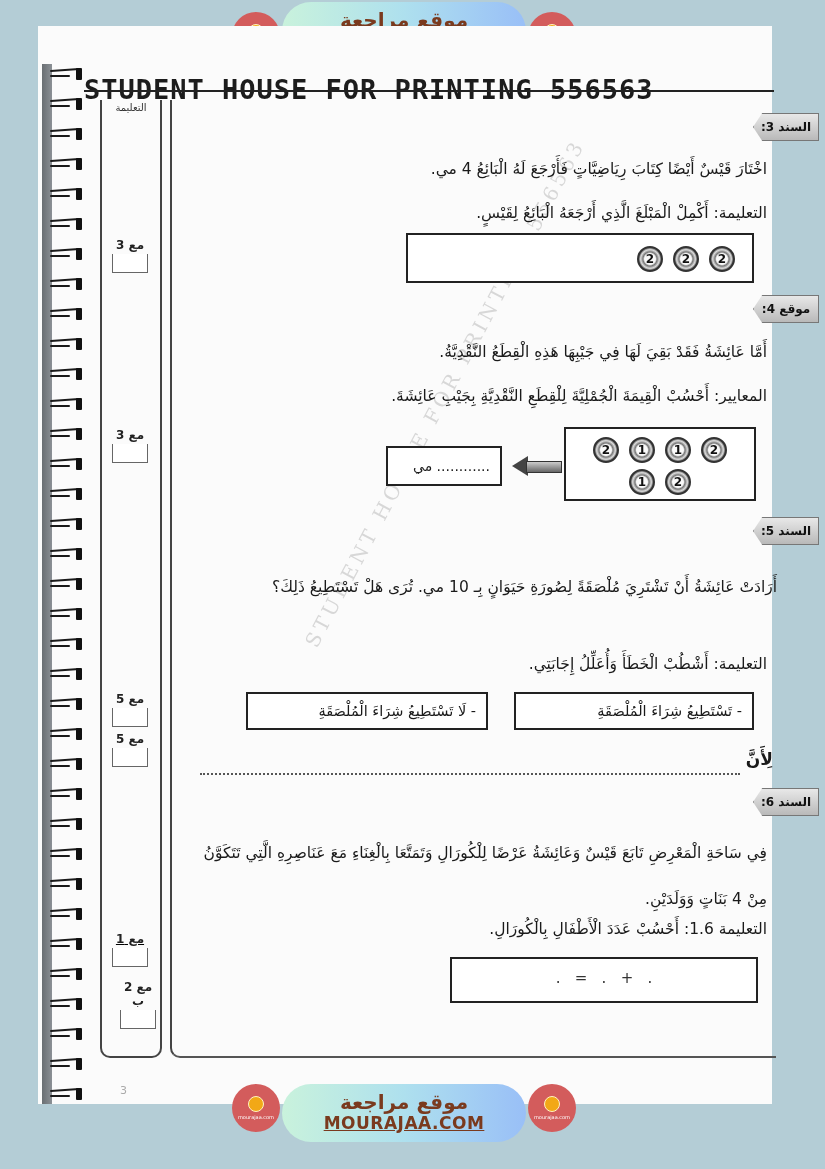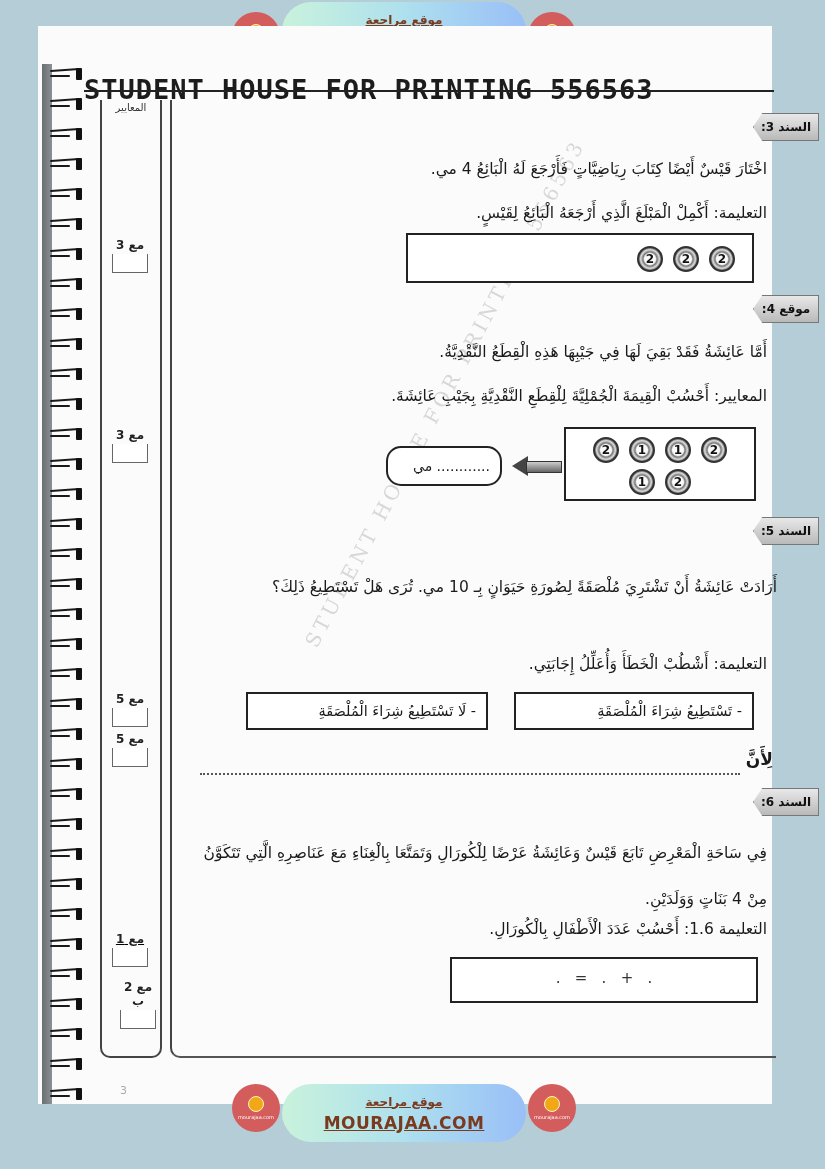--- a/index.html
+++ b/index.html
@@ -85,21 +85,21 @@
   }
   .dotted-line { position:absolute; left:200px; top:773px; width:540px; border-bottom:2px dotted #555; }
   .page-num { position:absolute; left:120px; top:1084px; font-size:11px; color:#aaa; }
 
   .brand {
     position:absolute; left:282px; width:244px; height:58px;
     border-radius:30px;
     background:linear-gradient(90deg,#c9f2dc,#aee0ee 50%,#99bff7);
     display:flex; flex-direction:column; align-items:center; justify-content:center;
   }
-  .brand .ar { font-size:12px; font-weight:bold; color:#7a3a1e; text-decoration:underline; direction:rtl; line-height:19px; }
+  .brand .ar { font-size:20px; font-weight:bold; color:#7a3a1e; direction:rtl; line-height:19px; }
   .brand .en { font-size:17px; font-weight:bold; color:#7a3a1e; text-decoration:underline; line-height:22px; letter-spacing:0.5px; }
   .badge {
     position:absolute; width:48px; height:48px; border-radius:50%;
     background:#d35c5c; display:flex; flex-direction:column; align-items:center; justify-content:center;
   }
   .badge .dot { width:14px; height:14px; border-radius:50%; background:#f2a816; border:1px solid #fff3c2; }
   .badge .txt { font-size:5px; color:#fff; margin-top:2px; line-height:6px; }
 </style>
 </head>
 <body>
@@ -294,21 +294,21 @@
   <div class="ring" style="top:1024px">
       <i class="a"></i>
       <i class="b"></i>
       <b></b>
     </div>
 </div>
 
 <div class="header-title">STUDENT HOUSE FOR PRINTING 556563</div>
 
 <div class="criteria-col">
-  <div class="criteria-head">المعايير</div>
+  <div class="criteria-head">التعليمة</div>
 </div>
 <div class="crit" style="left:110px;top:238px;">
   <div class="crit-label">مع 3</div>
   <div class="crit-box"></div>
 </div>
 <div class="crit" style="left:110px;top:428px;">
   <div class="crit-label">مع 3</div>
   <div class="crit-box"></div>
 </div>
 <div class="crit" style="left:110px;top:692px;">
@@ -339,21 +339,21 @@
   <div style="position:absolute;right:12px;top:11px;display:flex;">
     <span class="coin">2</span>
     <span class="coin">2</span>
     <span class="coin">2</span>
   </div>
 </div>
 
 <div class="tag" style="top:295px;">موقع 4:</div>
 <div class="rtl" style="right:58px;top:341px;width:520px;">أَمَّا عَائِشَةُ فَقَدْ بَقِيَ لَهَا فِي جَيْبِهَا هَذِهِ الْقِطَعُ النَّقْدِيَّةُ.</div>
 <div class="rtl" style="right:58px;top:385px;width:560px;">المعايير: أَحْسُبْ الْقِيمَةَ الْجُمْلِيَّةَ لِلْقِطَعِ النَّقْدِيَّةِ بِجَيْبِ عَائِشَةَ.</div>
-<div class="box" style="left:386px;top:446px;width:112px;height:36px;border-radius:15px;">
+<div class="box" style="left:386px;top:446px;width:112px;height:36px;">
   <div class="rtl" style="right:10px;top:7px;width:95px;font-size:14px;">............ مي</div>
 </div>
 <div class="arrow">
     <div class="head"></div>
     <div class="shaft"></div>
   </div>
 <div class="box" style="left:564px;top:427px;width:188px;height:70px;">
   <div style="position:absolute;left:0;right:0;top:8px;display:flex;justify-content:center;flex-direction:row-reverse;">
     <span class="coin">2</span>
     <span class="coin">1</span>

